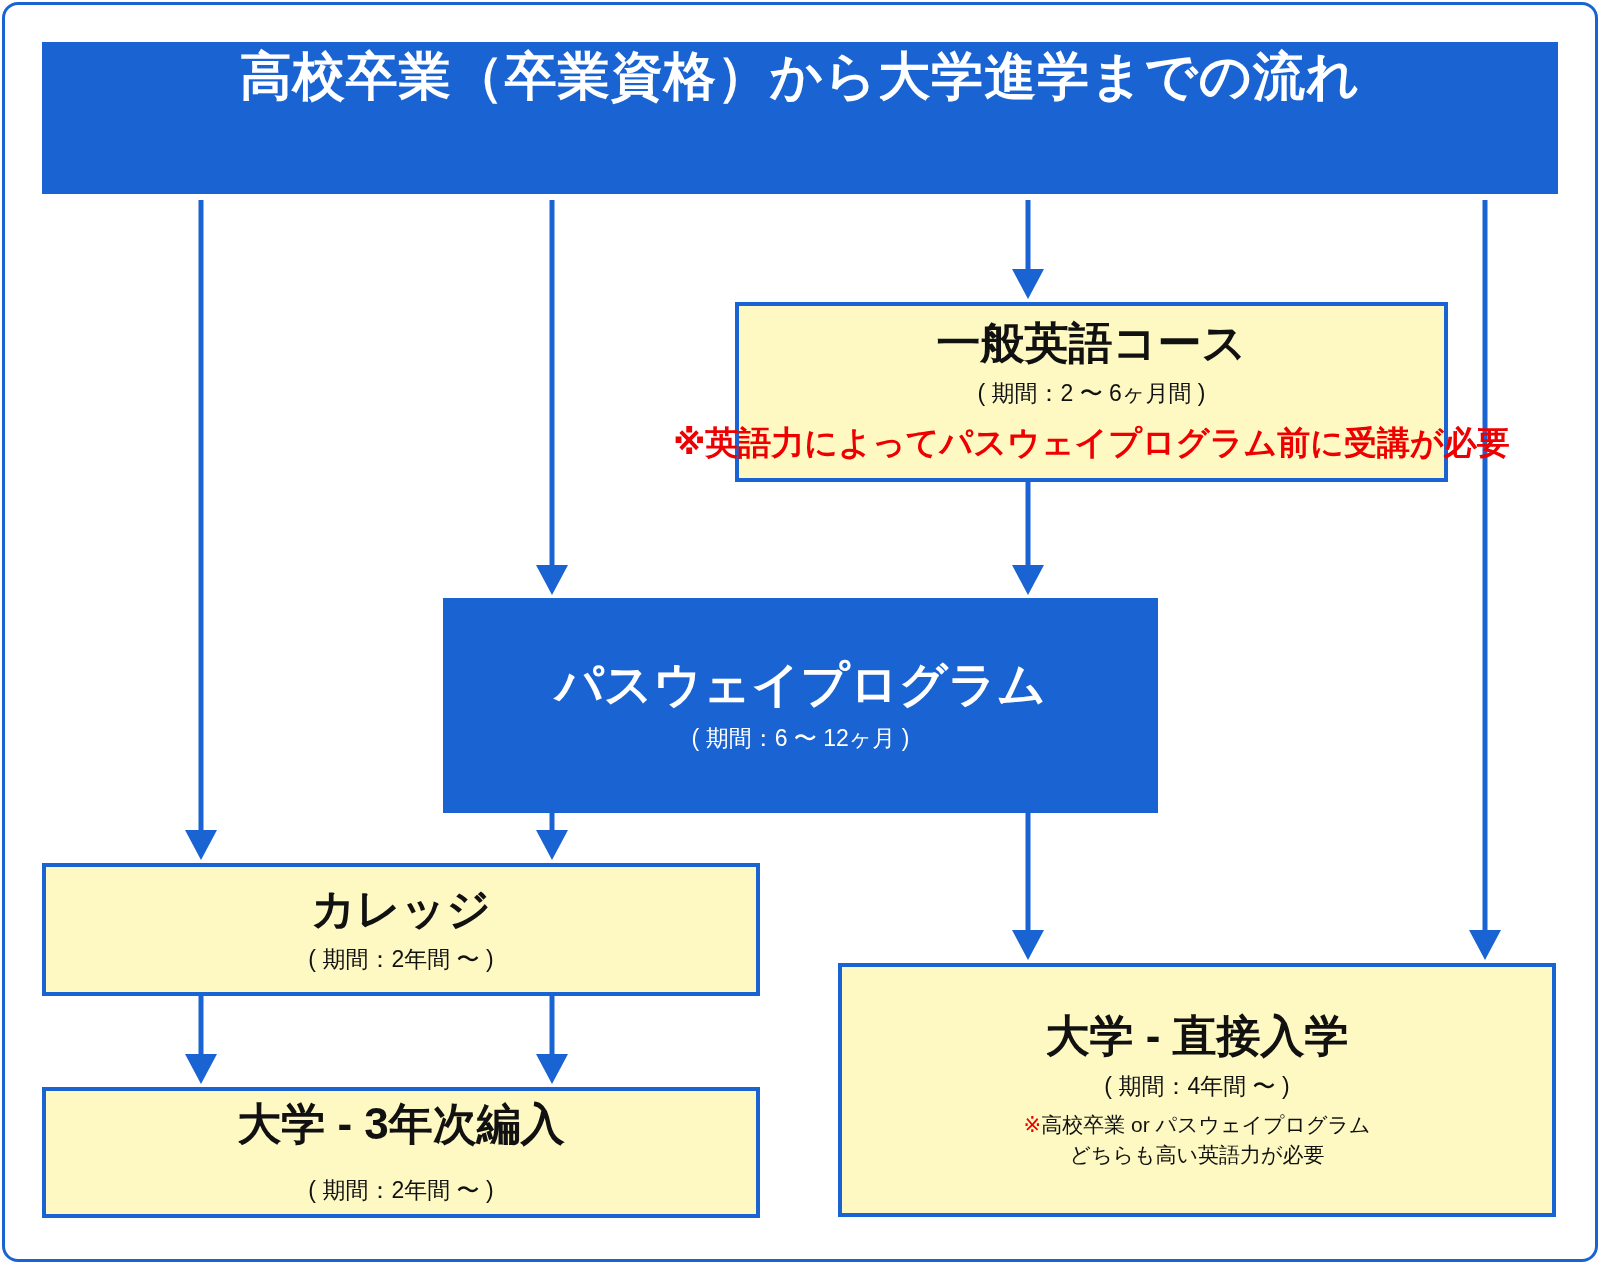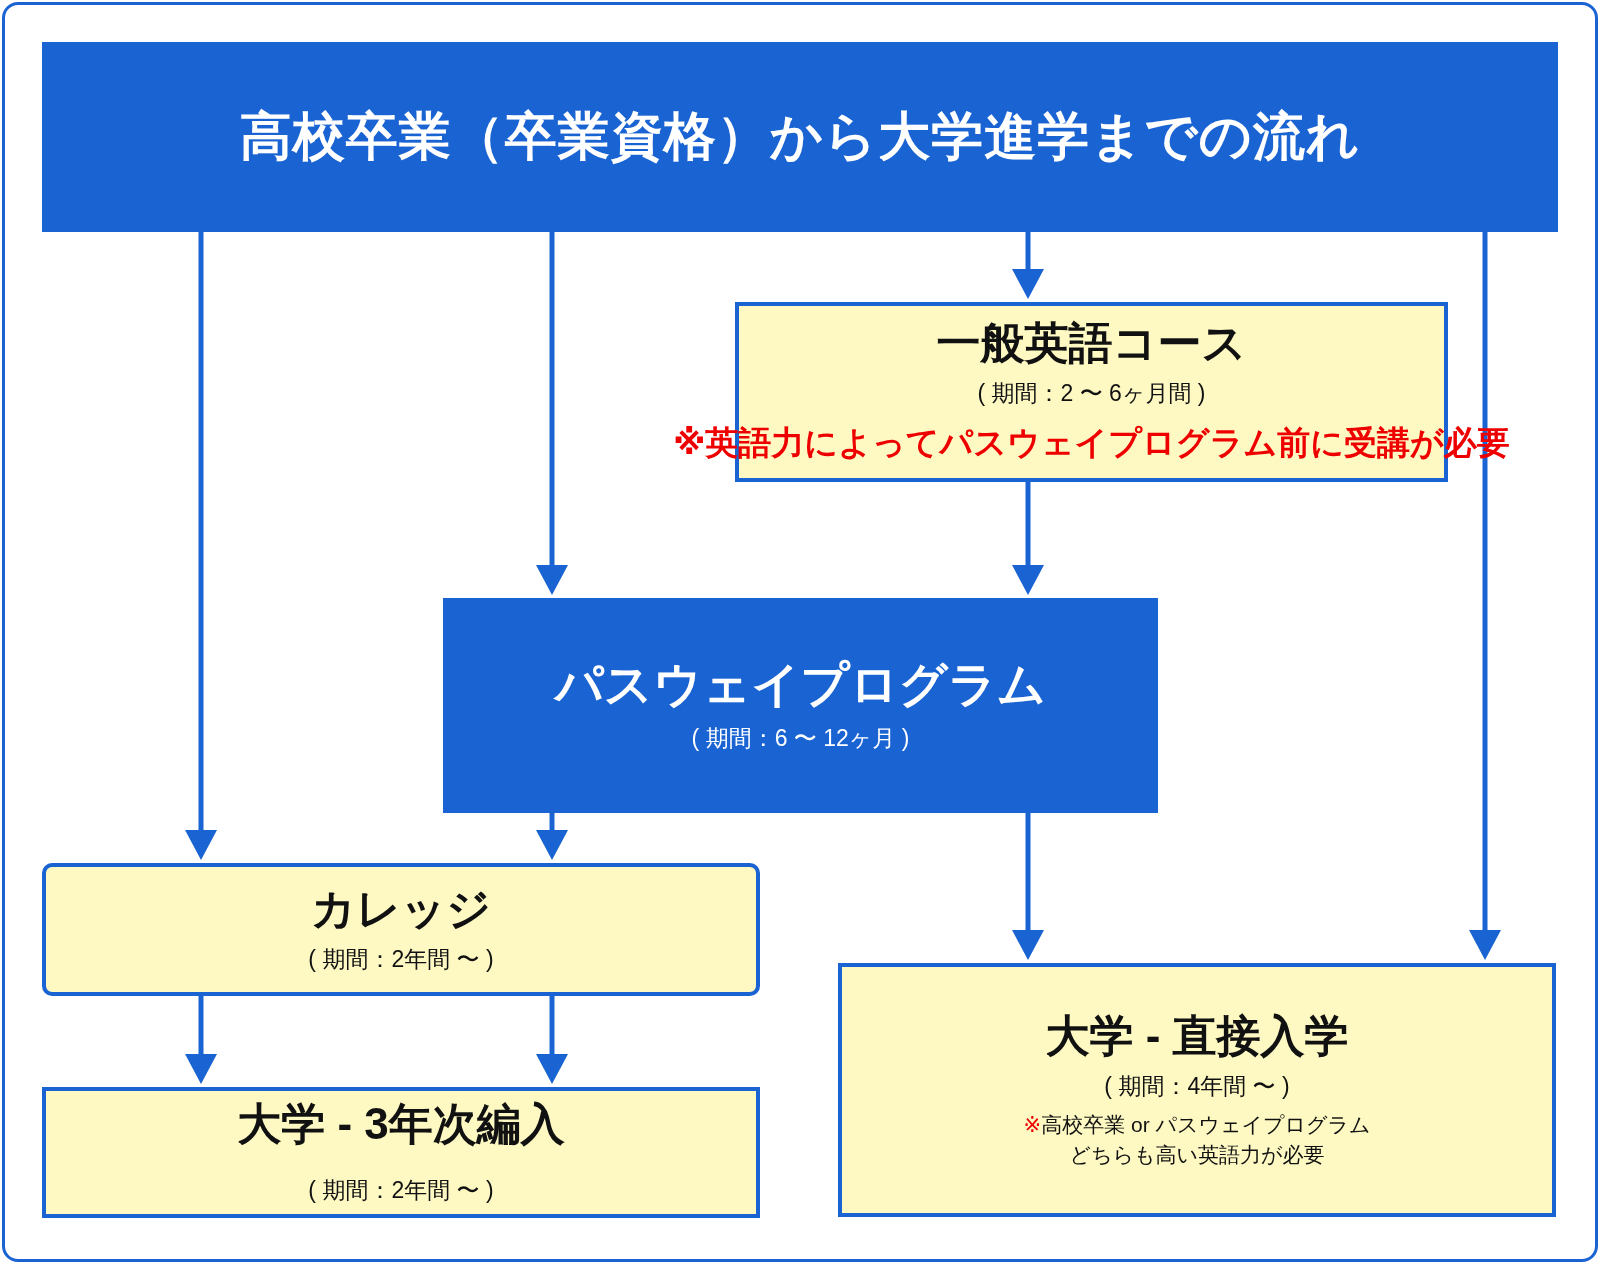--- a/index.html
+++ b/index.html
@@ -20,23 +20,23 @@
   .frame {
     position: absolute;
     inset: 2px;
     border: 3px solid var(--blue);
     border-radius: 16px;
     pointer-events: none;
   }
   .header {
     position: absolute;
     left: 42px; top: 42px;
-    width: 1516px; height: 190px;
+    width: 1516px; height: 152px;
     background: var(--blue);
-    display: flex; align-items: center; justify-content: center;
+    display: flex; justify-content: center;
   }
   .header-title {
     color: #ffffff;
     font-size: 52px;
     font-weight: bold;
     letter-spacing: 1px;
     white-space: nowrap;
   }
   .arrows { position: absolute; left: 0; top: 0; }
   .arrow-line { stroke: var(--blue); stroke-width: 5; }
@@ -60,21 +60,21 @@
     font-weight: bold;
     color: var(--red);
     margin-top: 12px;
     white-space: nowrap;
   }
   .box-note-dark { font-size: 21px; line-height: 1.4; margin-top: 8px; color: var(--text); }
   .red-mark { color: var(--red); }
 
   #box-general-english { left: 735px; top: 302px; width: 713px; height: 180px; }
   #box-pathway         { left: 443px; top: 598px; width: 715px; height: 215px; }
-  #box-college         { left: 42px;  top: 863px; width: 718px; height: 133px; border-radius: 10px; }
+  #box-college         { left: 42px;  top: 863px; width: 718px; height: 133px; }
   #box-univ-transfer   { left: 42px;  top: 1087px; width: 718px; height: 131px; gap: 16px; }
   #box-univ-direct     { left: 838px; top: 963px;  width: 718px; height: 254px; }
 </style>
 </head>
 <body>
 
 <div class="canvas">
 
   <div class="header">
     <span class="header-title">高校卒業（卒業資格）から大学進学までの流れ</span>

